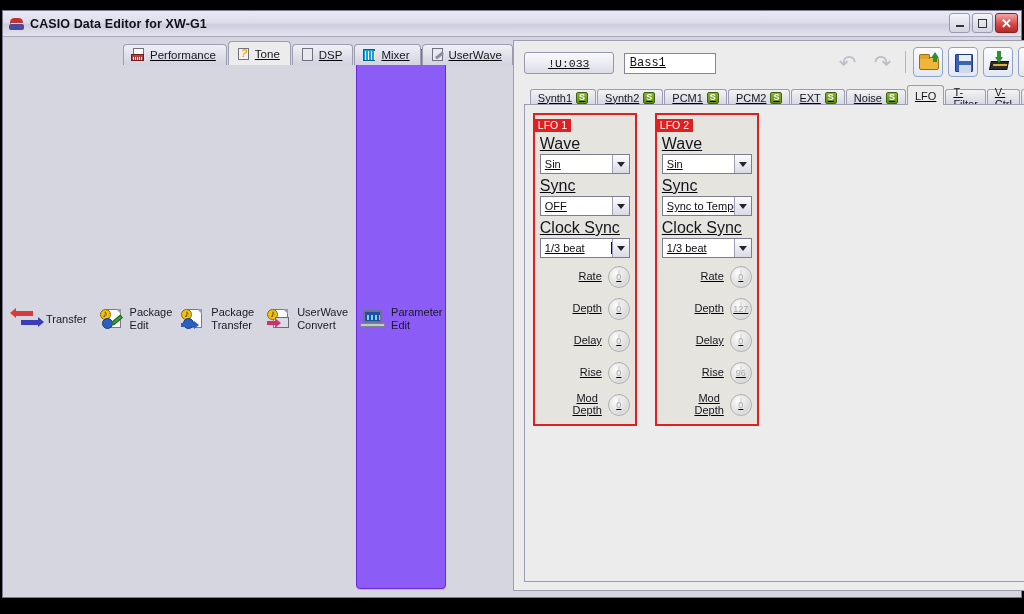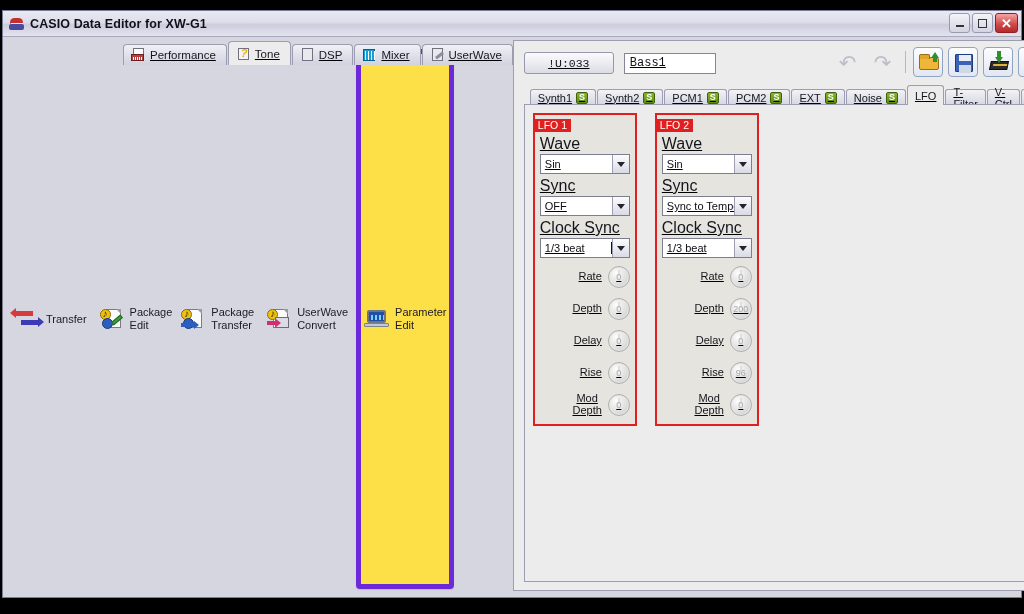--- a/index.html
+++ b/index.html
@@ -90,22 +90,22 @@
   .side-item {
     display: flex; align-items: center;
     gap: 5px;
     padding: 4px 3px;
     margin-bottom: 2px;
     border: 1px solid transparent;
     border-radius: 4px;
     cursor: default;
   }
   .side-item.selected {
-    background: #fde047;
-    border: 5px solid #6d28d9;
+    background: #8b5cf6;
+    border: 1px solid #6d28d9;
     box-shadow: 0 1px 1px rgba(0,0,0,0.12);
   }
   .side-label { font-size: 11px; color: #1a1a22; line-height: 1.15; }
   .side-sep { height: 1px; background: #b9b9c9; margin: 4px 2px 6px 2px; }
   .si-icon { width: 26px; height: 24px; flex: 0 0 26px; position: relative; }
 
   
   .ic-arrow-r { position:absolute; left:1px; top:4px; width:17px; height:5px; background:#d83b3b; }
   .ic-arrow-r:after { content:""; position:absolute; left:-6px; top:-3px; border-top:5.5px solid transparent; border-bottom:5.5px solid transparent; border-right:6px solid #d83b3b; }
   .ic-arrow-l { position:absolute; left:6px; top:13px; width:17px; height:5px; background:#3b3bb8; }
@@ -671,21 +671,21 @@
                 <span class="knob-label">Rate</span>
                 <span class="knob">
                     <i class="kpin"></i>
                     <span class="kv">0</span>
                   </span>
               </div>
               <div class="knob-row">
                 <span class="knob-label">Depth</span>
                 <span class="knob">
                     <i class="kpin"></i>
-                    <span class="kv">200</span>
+                    <span class="kv">127</span>
                   </span>
               </div>
               <div class="knob-row">
                 <span class="knob-label">Delay</span>
                 <span class="knob">
                     <i class="kpin"></i>
                     <span class="kv">0</span>
                   </span>
               </div>
               <div class="knob-row">

